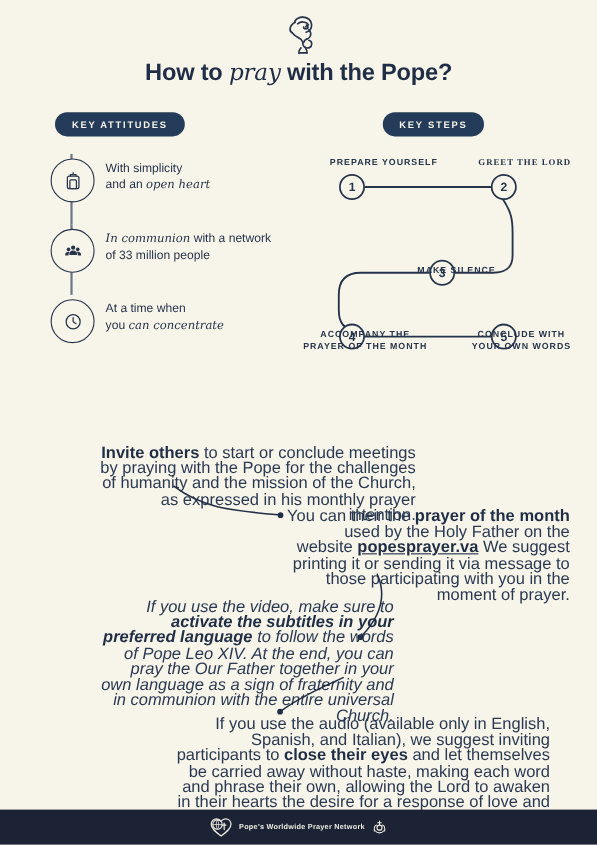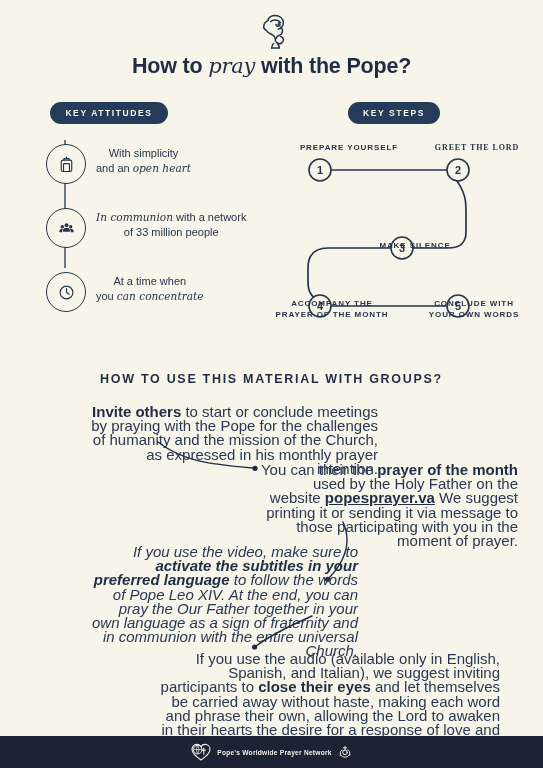--- a/index.html
+++ b/index.html
@@ -33,21 +33,21 @@
     border-radius:20px;
     font-size:8.5px;font-weight:700;letter-spacing:1.6px;
     display:flex;align-items:center;justify-content:center;
     height:22px;
   }
   #pill-attitudes{left:50px;top:102px;width:118px;}
   #pill-steps{left:348px;top:102px;width:92px;}
 
   
   .attitudes{position:absolute;left:40px;top:140px;width:250px;}
-  .att-row{position:relative;height:64px;text-align:center;}
+  .att-row{position:relative;height:64px;}
   .att-icon{
     position:absolute;left:6px;top:4px;
     width:38px;height:38px;border-radius:50%;
     border:1.3px solid #26344b;
     background:#f7f4e9;
     display:flex;align-items:center;justify-content:center;
     z-index:2;
   }
   .att-line{
     position:absolute;left:24.4px;top:0px;width:1.2px;height:64px;
@@ -227,21 +227,20 @@
     <div class="step-lbl" id="lbl5">
       <span>CONCLUDE WITH</span><br>
       <span>YOUR OWN WORDS</span>
     </div>
     <div class="step-lbl" id="lbl4">
       <span>ACCOMPANY THE</span><br>
       <span>PRAYER OF THE MONTH</span>
     </div>
   </div>
 
-  <div class="sec-title">HOW TO USE THIS MATERIAL WITH GROUPS?</div>
 
   <div class="para" id="para1">
     <b>Invite others</b><span> to start or conclude meetings by praying with the Pope for the challenges of humanity and the mission of the Church, as expressed in his monthly prayer intention.</span>
   </div>
 
   <svg class="arrow" id="arrow1" width="120" height="40" viewBox="0 0 120 40">
     <path d="M3 5 C 28 24, 52 27, 98 31" fill="none" stroke="#1f2d45" stroke-width="1.4" stroke-linecap="round"></path>
     <circle cx="100" cy="31.3" r="2.6" fill="#1f2d45"></circle>
   </svg>
 

